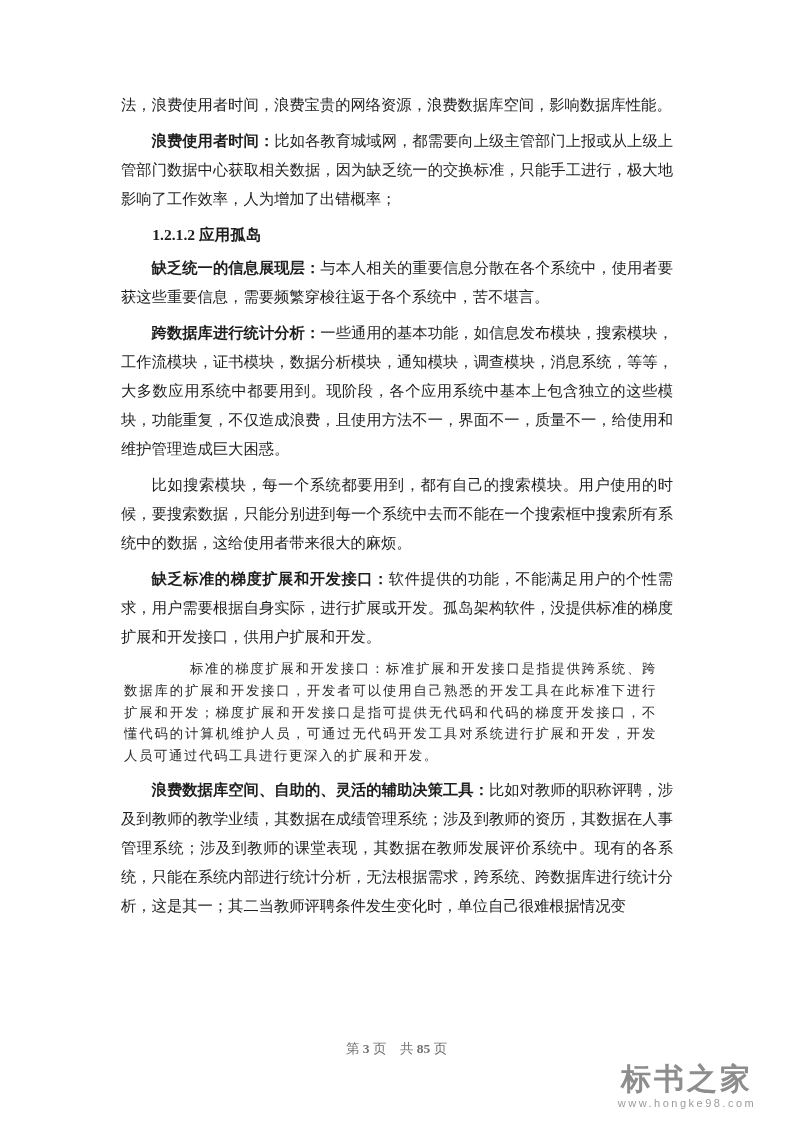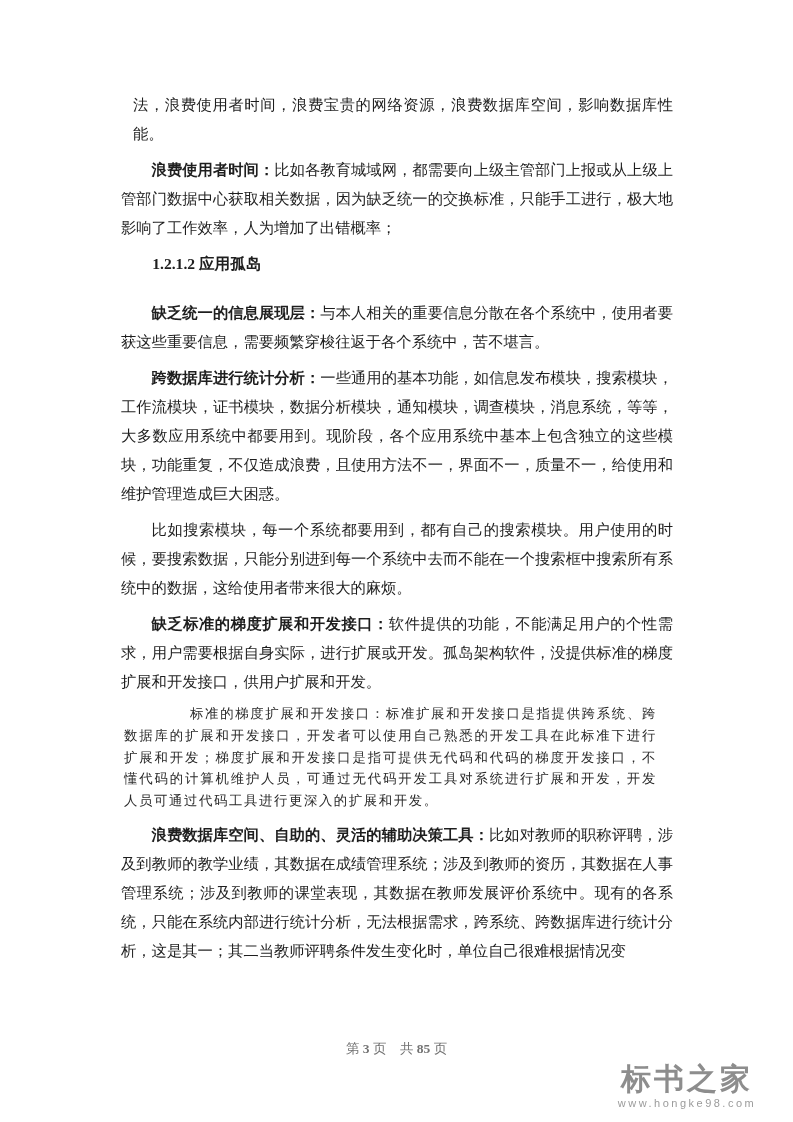--- a/index.html
+++ b/index.html
@@ -18,27 +18,27 @@
   }
   .para {
     font-size: 15.3px;
     line-height: 29px;
     text-align: justify;
     text-justify: inter-character;
     margin: 0 0 7px 0;
     text-indent: 2em;
     color: #1e1e1e;
   }
-  .para.cont { text-indent: 0; margin-left: 12px; }
+  .para.cont { text-indent: 0; }
   .para b { font-weight: bold; }
   .heading {
     font-size: 15.6px;
     font-weight: bold;
     line-height: 29px;
-    margin: 5px 0 20px 0;
+    margin: 5px 0 4px 0;
     text-indent: 2em;
   }
   .note {
     font-size: 13.4px;
     line-height: 21.8px;
     letter-spacing: 1.6px;
     text-align: justify;
     text-justify: inter-character;
     margin: 6px 16px 8px 3px;
     text-indent: 66px;

